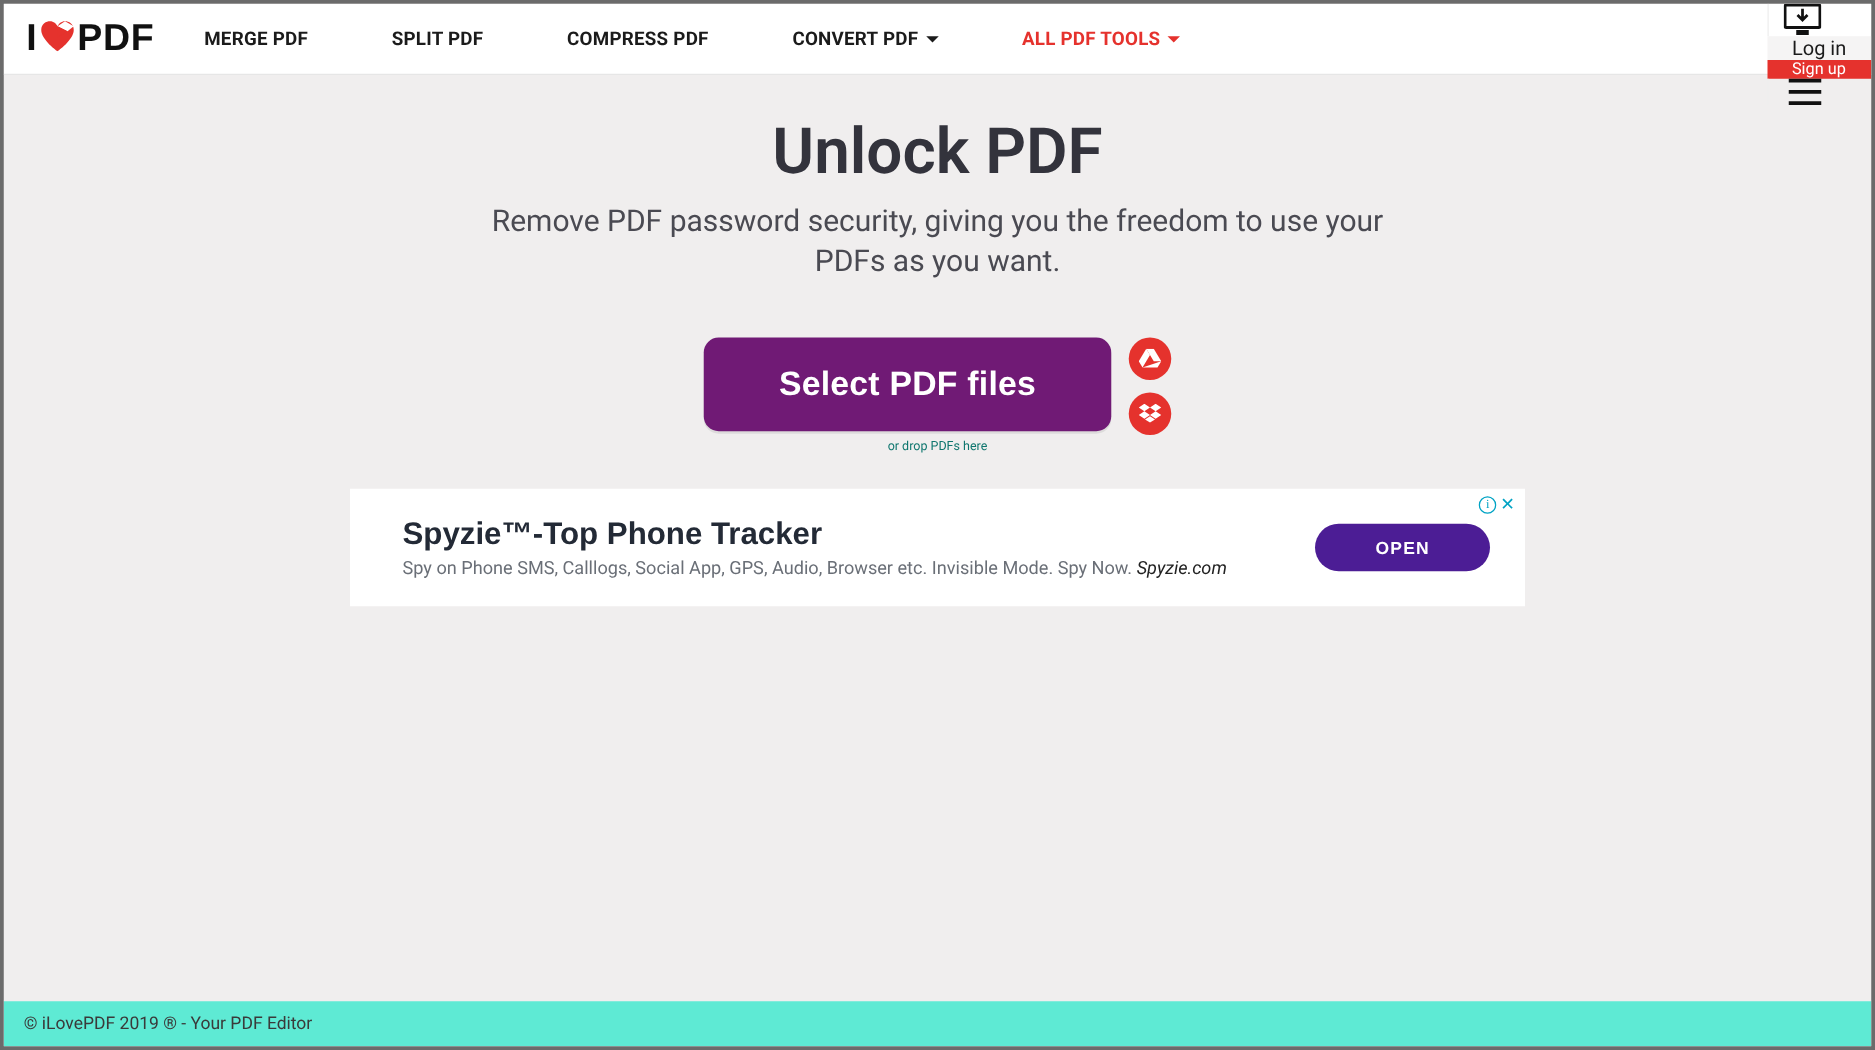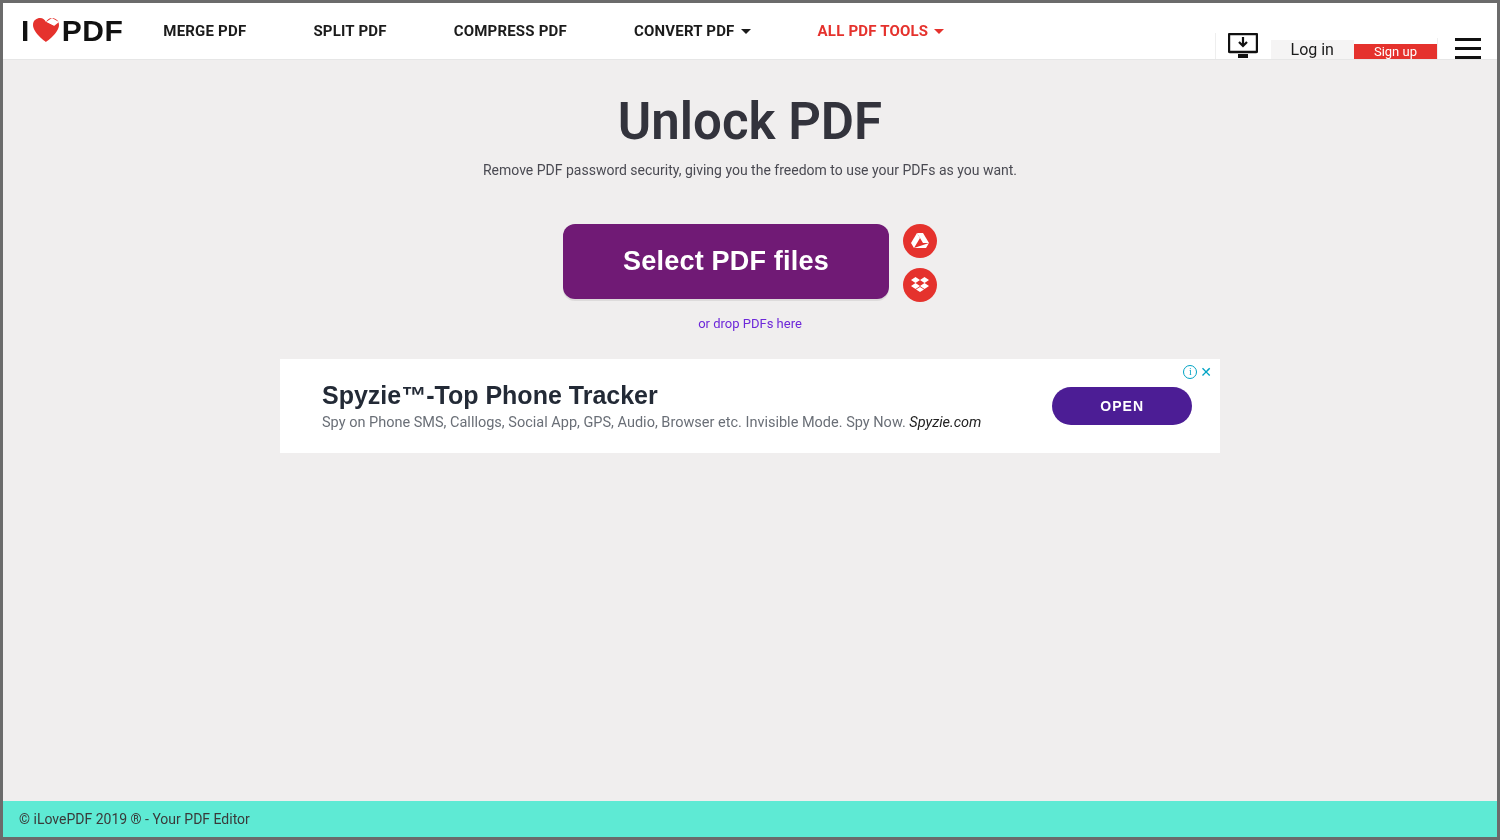--- a/index.html
+++ b/index.html
@@ -57,22 +57,23 @@
     width: 0; height: 0;
     border-left: 5px solid transparent;
     border-right: 5px solid transparent;
     border-top: 5px solid currentColor;
     display: inline-block;
     margin-left: 2px;
   }
   .right-area {
     margin-left: auto;
     display: flex;
-    align-items: flex-end;
+    align-items: flex-start;
     height: 100%;
+    flex-direction: column;
   }
   .desktop-icon-box {
     width: 56px;
     display: flex;
     align-items: center;
     justify-content: center;
     border-left: 1px solid #eee;
   }
   .login {
     background: #f5f4f4;
@@ -112,21 +113,21 @@
     margin-top: 32px;
     text-align: center;
     padding: 0 40px;
   }
   .hero h1 {
     font-size: 51px;
     font-weight: 600;
     color: #33333c;
   }
   .hero p {
-    font-size: 14px;
+    font-size: 24px;
     color: #4a4a52;
     max-width: 760px;
     margin: 10px auto 0;
     line-height: 1.35;
   }
   .select-row {
     display: flex;
     justify-content: center;
     align-items: flex-start;
     gap: 14px;
@@ -153,23 +154,23 @@
     width: 34px; height: 34px;
     border-radius: 50%;
     background: #e5322d;
     display: flex;
     align-items: center;
     justify-content: center;
     cursor: pointer;
   }
   .drop-hint {
     text-align: center;
-    margin-top: 14px;
-    color: #6d28d9;
-    font-size: 13px;
+    margin-top: 4px;
+    color: #0f766e;
+    font-size: 10px;
   }
   .ad {
     width: 940px;
     margin: 28px auto 0;
     background: #fff;
     padding: 22px 28px 22px 42px;
     display: flex;
     align-items: center;
     position: relative;
   }

